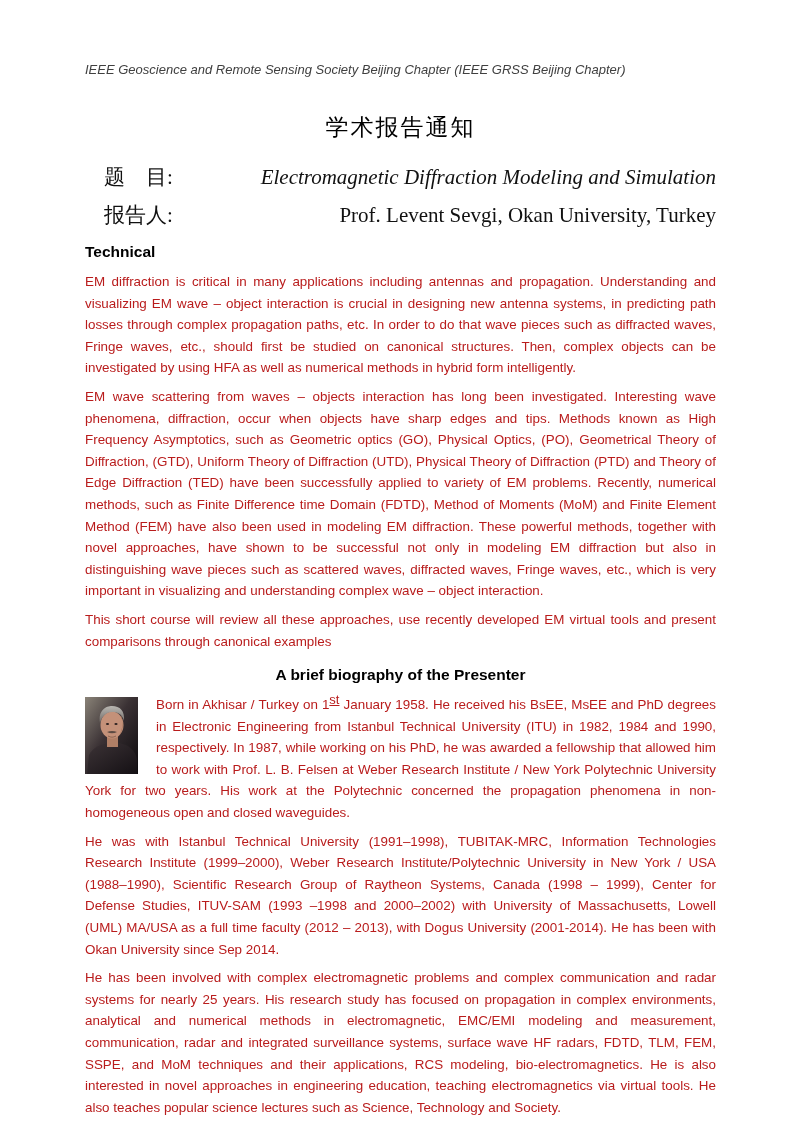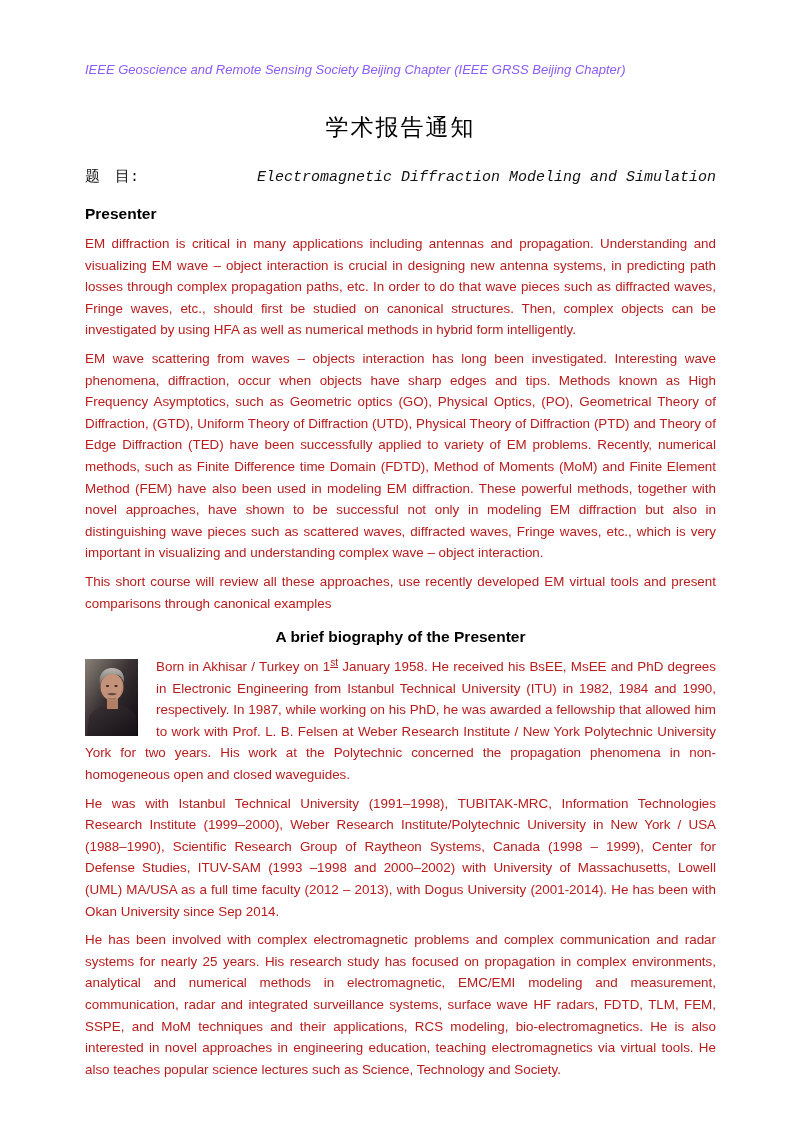--- a/index.html
+++ b/index.html
@@ -17,38 +17,39 @@
     padding: 60px 84px 40px 85px;
     color: #111111;
   }
   
   .org-line {
     margin: 0;
     font-family: "Liberation Sans", sans-serif;
     font-style: italic;
     font-size: 13px;
     line-height: 20px;
-    color: #8b5cf6;
+    color: #404040;
   }
   
   .doc-title {
     margin: 32px 0 0 0;
     text-align: center;
     font-family: "Liberation Sans", sans-serif;
     font-weight: normal;
     font-size: 23px;
     line-height: 30px;
     letter-spacing: 2px;
     color: #000000;
   }
   
   .meta {
     margin-top: 26px;
-    font-family: Liberation Mono, monospace;
-    font-size: 15px;
+    font-family: Liberation Serif, serif;
+    font-size: 21px;
+    margin-left: 19px;
   }
   .meta-row {
     display: flex;
     align-items: baseline;
     margin-bottom: 15px;
     line-height: 19px;
   }
   .meta-row.speaker-row { margin-top: 19px; }
   .meta-label {
     flex: 0 0 62px;
@@ -71,21 +72,21 @@
   
   .body-par {
     margin: 0 0 7px 0;
     font-family: "Liberation Sans", sans-serif;
     font-size: 13.4px;
     line-height: 21.6px;
     text-align: justify;
     color: #b91c1c;
   }
   .body-par sup {
-    font-size: 10px;
+    font-size: 13px;
     line-height: 0;
     text-decoration: underline;
   }
   
   .photo-wrap {
     float: left;
     width: 53px;
     height: 77px;
     margin: 3px 18px 4px 0;
     overflow: hidden;
@@ -107,24 +108,28 @@
     <p class="org-line">IEEE Geoscience and Remote Sensing Society Beijing Chapter (IEEE GRSS Beijing Chapter)</p>
   </header>
 
   <h1 class="doc-title">学术报告通知</h1>
 
   <section class="meta">
     <div class="meta-row">
       <span class="meta-label">题　目:</span>
       <span class="meta-value italic">Electromagnetic Diffraction Modeling and Simulation</span>
     </div>
+    <div class="meta-row speaker-row">
+      <span class="meta-label">报告人:</span>
+      <span class="meta-value">Prof. Levent Sevgi, Okan University, Turkey</span>
+    </div>
   </section>
 
   <section>
-    <h2 class="section-heading">Presenter</h2>
+    <h2 class="section-heading">Technical</h2>
     <p class="body-par">EM diffraction is critical in many applications including antennas and propagation. Understanding and visualizing EM wave – object interaction is crucial in designing new antenna systems, in predicting path losses through complex propagation paths, etc. In order to do that wave pieces such as diffracted waves, Fringe waves, etc., should first be studied on canonical structures. Then, complex objects can be investigated by using HFA as well as numerical methods in hybrid form intelligently.</p>
     <p class="body-par">EM wave scattering from waves – objects interaction has long been investigated. Interesting wave phenomena, diffraction, occur when objects have sharp edges and tips. Methods known as High Frequency Asymptotics, such as Geometric optics (GO), Physical Optics, (PO), Geometrical Theory of Diffraction, (GTD), Uniform Theory of Diffraction (UTD), Physical Theory of Diffraction (PTD) and Theory of Edge Diffraction (TED) have been successfully applied to variety of EM problems. Recently, numerical methods, such as Finite Difference time Domain (FDTD), Method of Moments (MoM) and Finite Element Method (FEM) have also been used in modeling EM diffraction. These powerful methods, together with novel approaches, have shown to be successful not only in modeling EM diffraction but also in distinguishing wave pieces such as scattered waves, diffracted waves, Fringe waves, etc., which is very important in visualizing and understanding complex wave – object interaction.</p>
     <p class="body-par">This short course will review all these approaches, use recently developed EM virtual tools and present comparisons through canonical examples</p>
   </section>
 
   <section>
     <h2 class="section-heading bio">A brief biography of the Presenter</h2>
 
     <div class="bio-first">
       <span class="photo-wrap">

